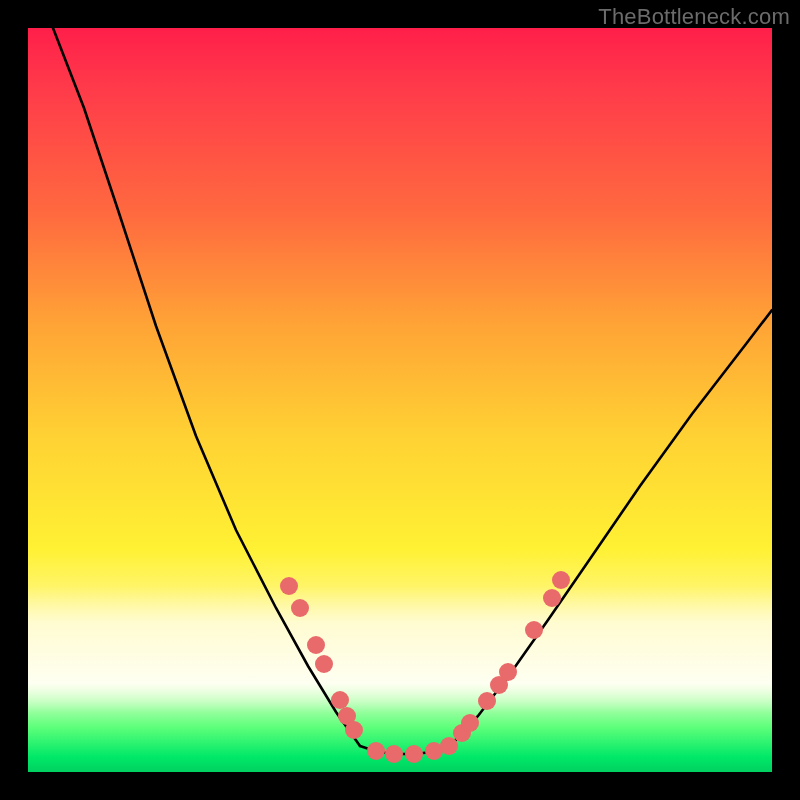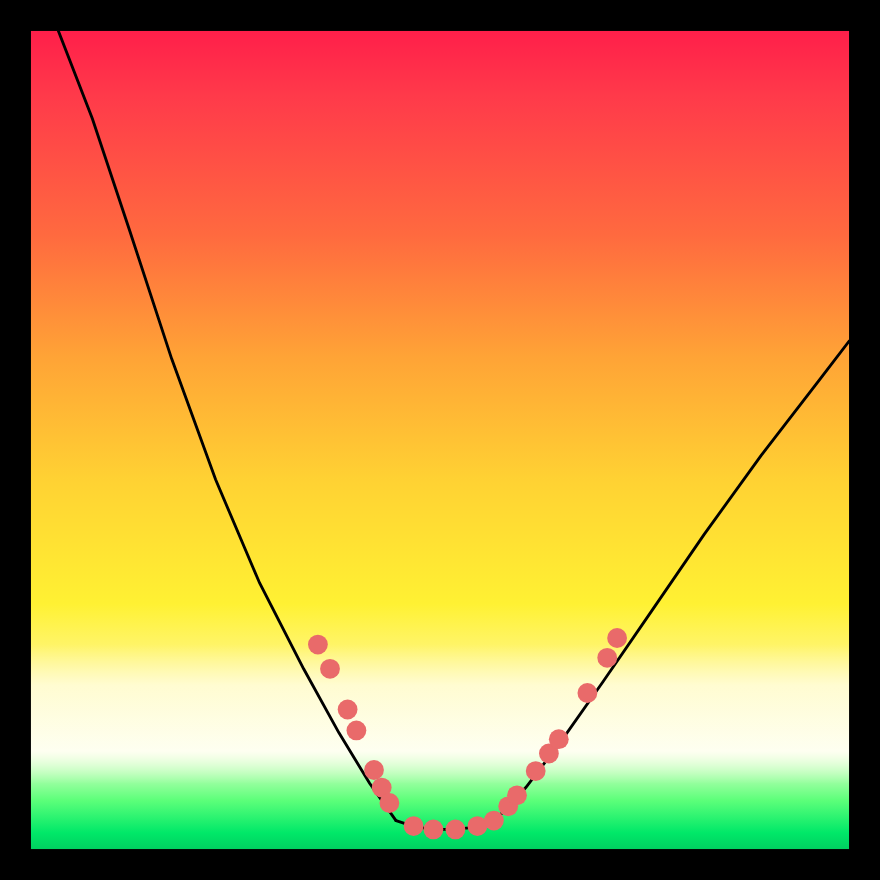--- a/index.html
+++ b/index.html
@@ -68,20 +68,21 @@
   svg.curves {
     position: absolute;
     inset: 0;
   }
 </style>
 </head>
 <body>
 
 <div class="frame">
 
+  <div class="watermark">TheBottleneck.com</div>
 
   <div class="plot-area">
     <div class="gradient"></div>
 
     <svg class="curves" viewBox="0 0 744 744" preserveAspectRatio="none">
       <g>
         <path id="curve-left" fill="none" stroke-width="2.6" stroke-linecap="round" d="M25 0 L56 80 L90 182 L128 298 L168 408 L208 502 L248 580 L280 638 L308 684 L332 718" stroke="#000000"></path>
         <path id="curve-flat" fill="none" stroke-width="2.6" stroke-linecap="round" d="M332 718 L350 724 L368 726 L386 726 L404 724 L422 718" stroke="#000000"></path>
         <path id="curve-right" fill="none" stroke-width="2.6" stroke-linecap="round" d="M422 718 L450 688 L482 646 L520 592 L564 528 L612 458 L664 386 L718 316 L744 282" stroke="#000000"></path>
       </g>

